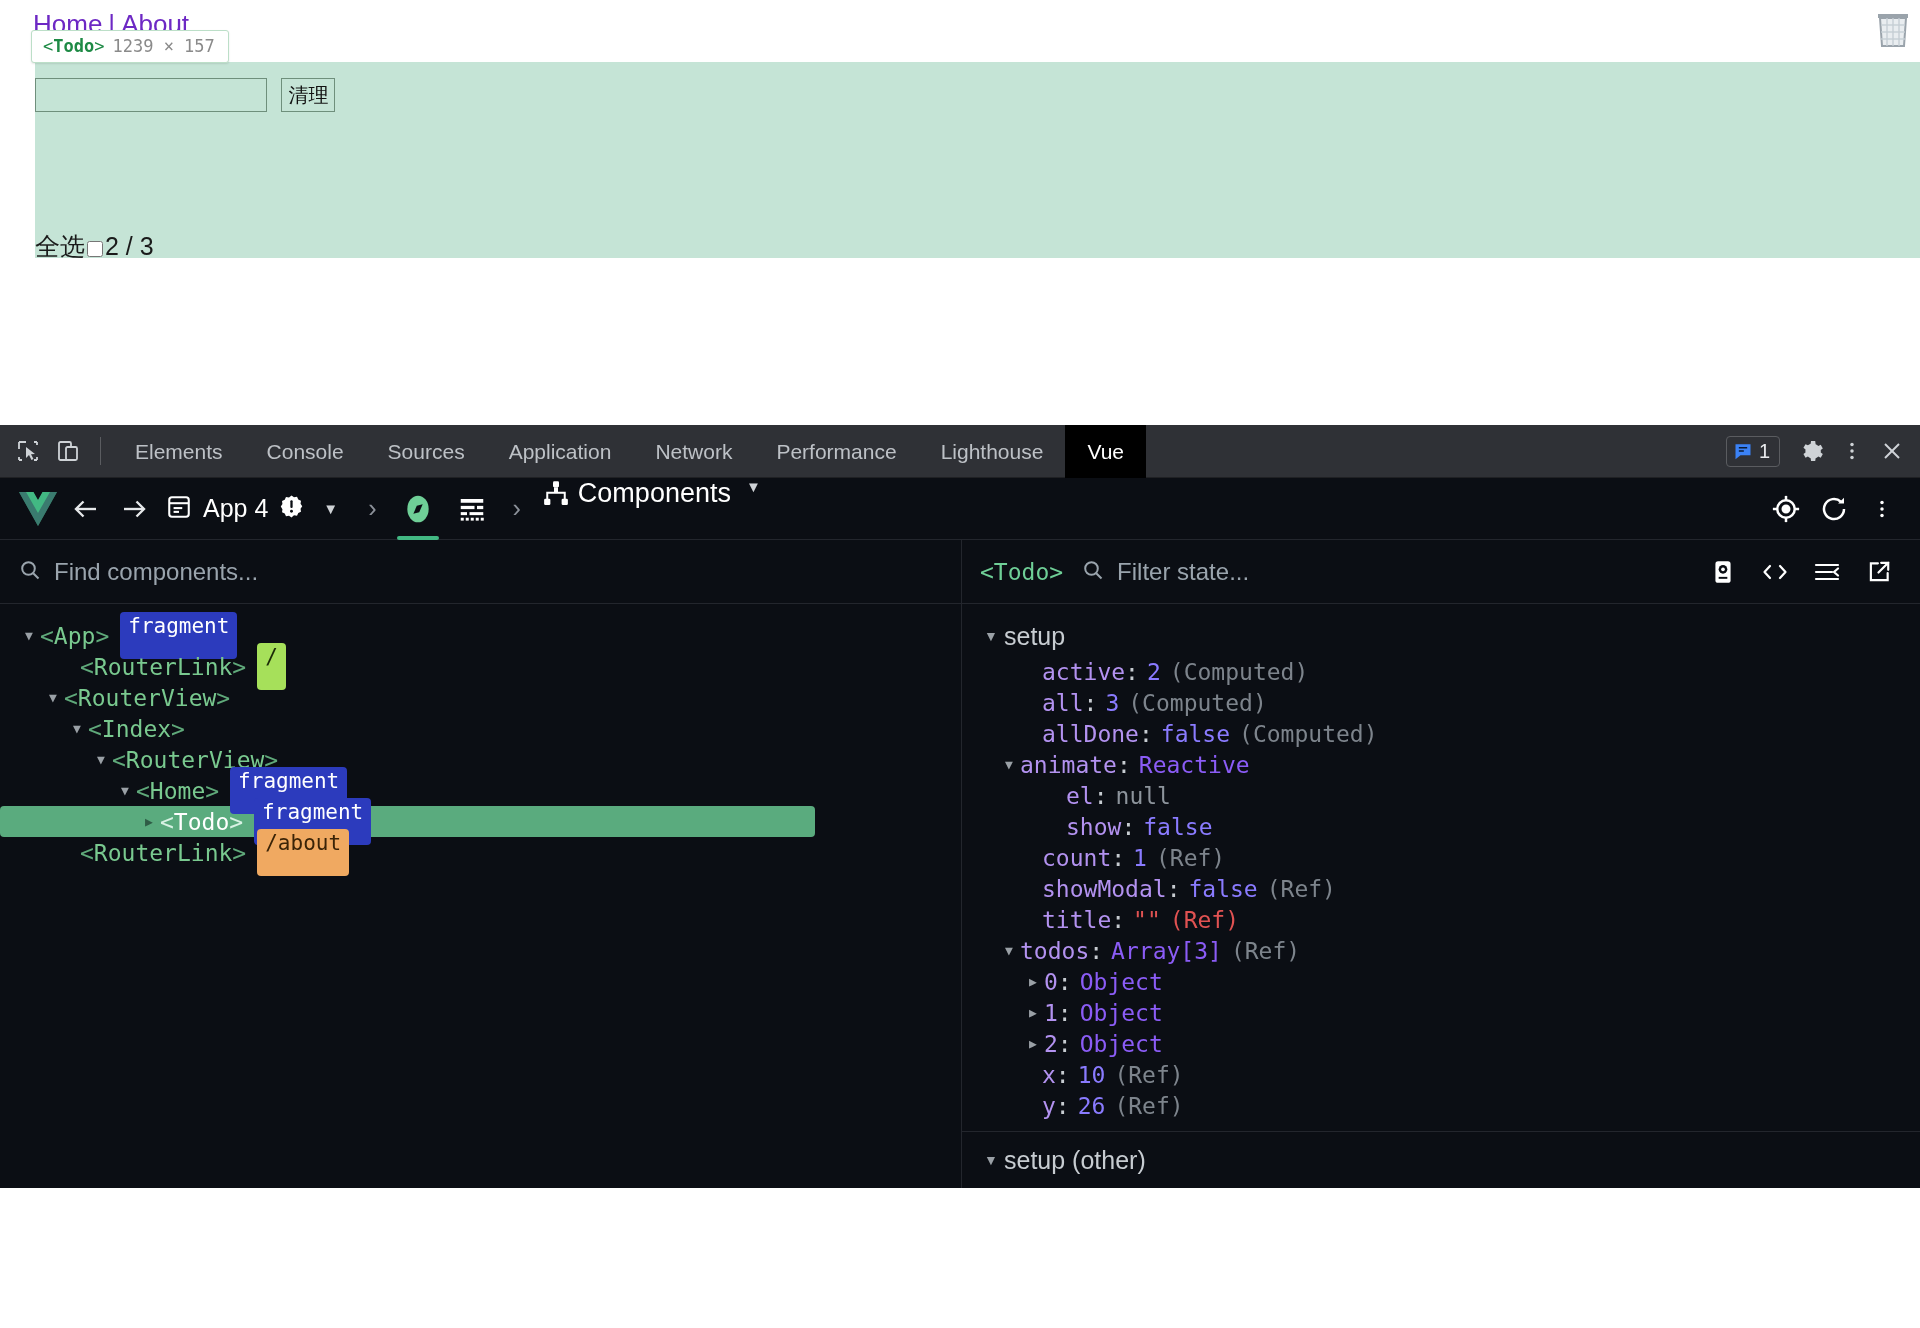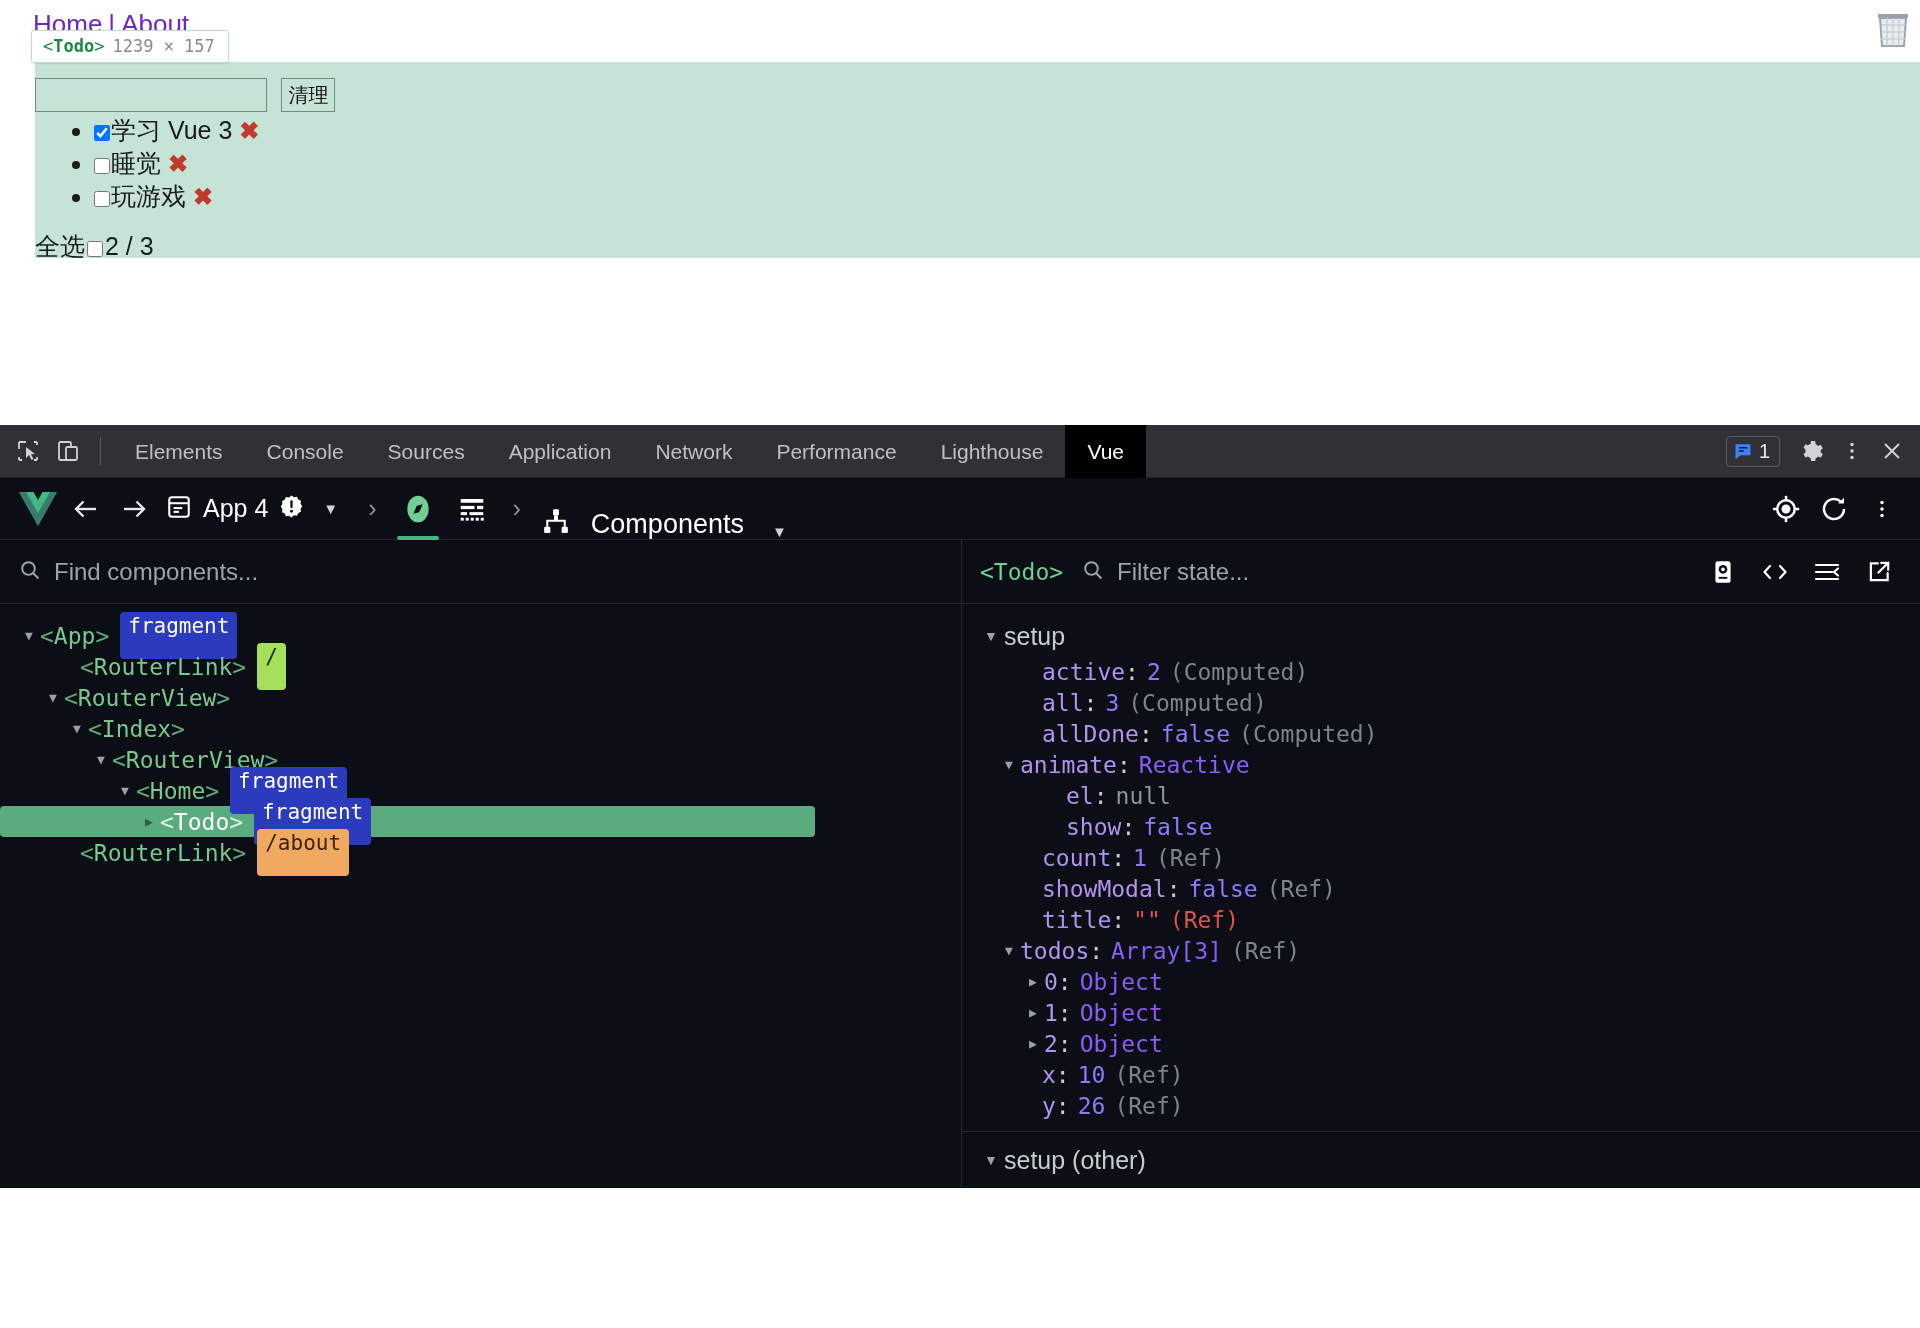--- a/index.html
+++ b/index.html
@@ -154,21 +154,21 @@
   .vt-tabbtn {
     height: 62px; width: 54px;
     display: flex; align-items: center; justify-content: center;
     cursor: pointer; position: relative;
   }
   .vt-tabbtn.active::after {
     content: ""; position: absolute; left: 6px; right: 6px; bottom: 0;
     height: 4px; background: #42b883; border-radius: 2px;
   }
   .vt-view {
-    display: flex; align-items: flex-end; gap: 20px;
+    display: flex; align-items: flex-start; gap: 7px;
     padding: 0 6px; height: 62px; cursor: pointer;
   }
   .vt-view-label { font-size: 27px; color: #ffffff; }
   .vt-spacer { flex: 1; }
 
   
   #vue-main { flex: 1; display: flex; min-height: 0; }
   #left-pane {
     width: 962px; flex: 0 0 962px;
     display: flex; flex-direction: column;
@@ -258,31 +258,20 @@
   <div id="inspect-tooltip">
     <span class="tag-lt">&lt;</span><span class="tag-name">Todo</span><span class="tag-gt">&gt;</span><span class="dims">1239 × 157</span>
   </div>
 
   <div id="todo-highlight">
     <div class="todo-input-row">
       <input class="todo-input" type="text" value="" style="">
       <button class="todo-clear-btn">清理</button>
     </div>
 
-    <ul class="todo-list">
-      <li>
-        <input class="cb" type="checkbox" checked="" style=""><span>学习 Vue 3</span><span class="x-mark">✖</span>
-      </li>
-      <li>
-        <input class="cb" type="checkbox" style=""><span>睡觉</span><span class="x-mark">✖</span>
-      </li>
-      <li>
-        <input class="cb" type="checkbox" style=""><span>玩游戏</span><span class="x-mark">✖</span>
-      </li>
-    </ul>
 
     <div class="todo-footer">
       <span>全选</span><input class="cb" type="checkbox" style=""><span>2 / 3</span>
     </div>
   </div>
 
   <div id="trash-icon">
     <svg width="38" height="42" viewBox="0 0 38 42">
       <rect x="4" y="8" width="30" height="4" fill="#9aa3ab"></rect>
       <path d="M6 12 L32 12 L30 40 L8 40 Z" fill="#e9edf0" stroke="#9aa3ab" stroke-width="2"></path>

